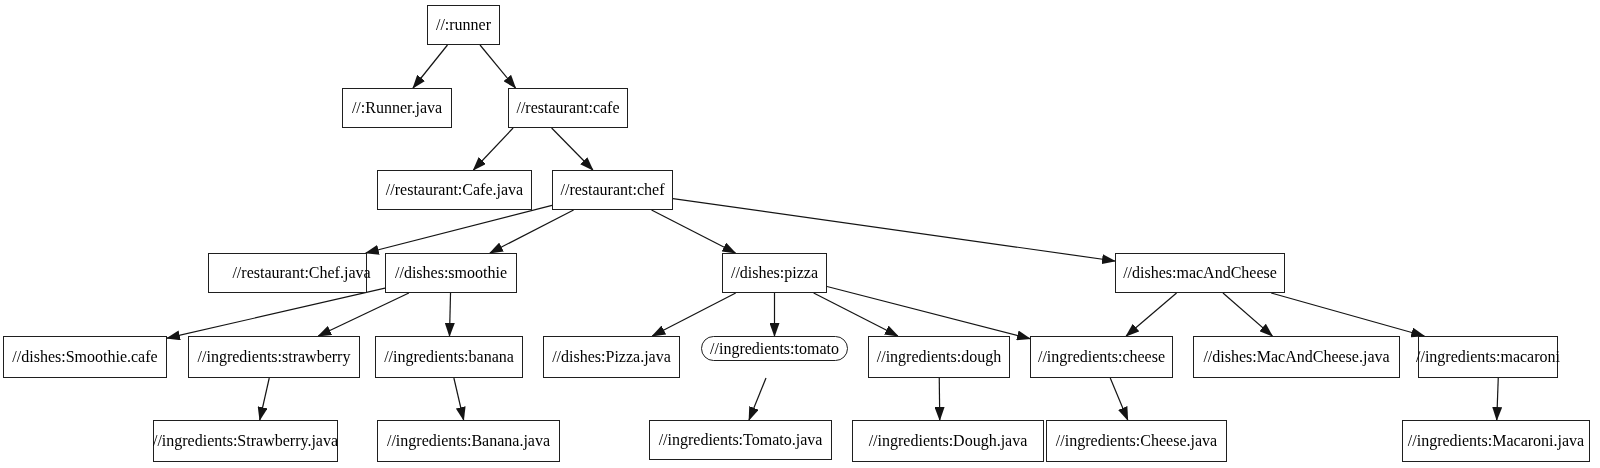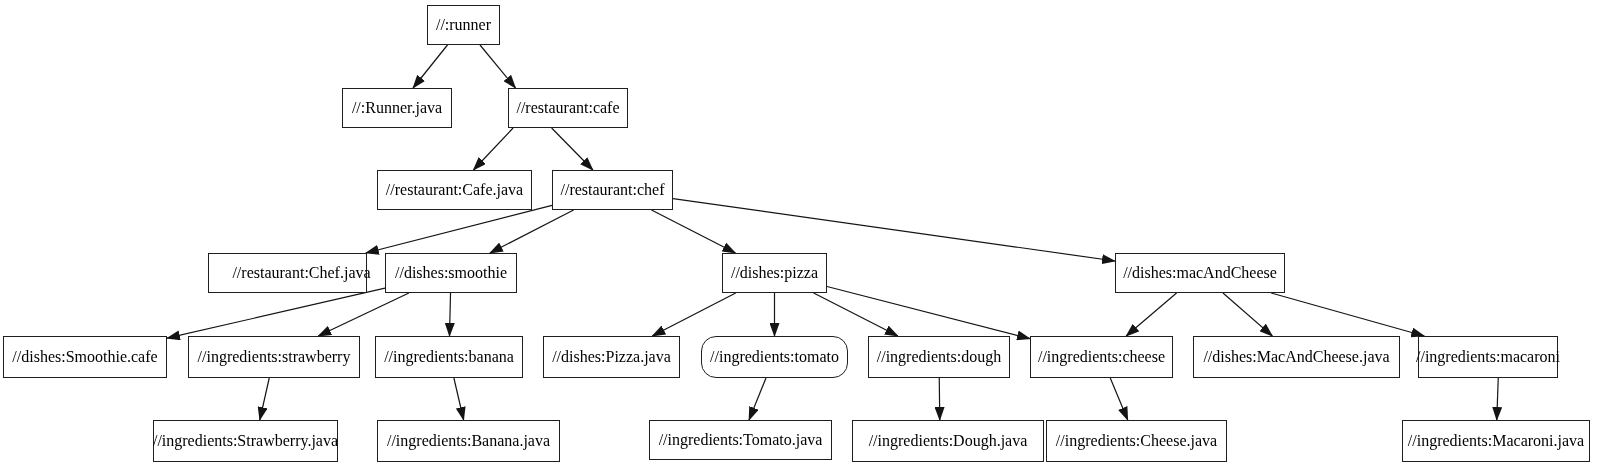--- a/index.html
+++ b/index.html
@@ -111,21 +111,21 @@
       </div>
       <div class="node" style="left: 188px; top: 336px; width: 172px; height: 42px;">
         <span>//ingredients:strawberry</span>
       </div>
       <div class="node" style="left: 375px; top: 336px; width: 148px; height: 42px;">
         <span>//ingredients:banana</span>
       </div>
       <div class="node" style="left: 543px; top: 336px; width: 137px; height: 42px;">
         <span>//dishes:Pizza.java</span>
       </div>
-      <div class="node" style="left: 701px; top: 336px; width: 147px; height: 42px; border-radius: 15px;">
+      <div class="node" style="left: 701px; top: 336px; width: 147px; height: 25px; border-radius: 15px;">
         <span>//ingredients:tomato</span>
       </div>
       <div class="node" style="left: 868px; top: 336px; width: 142px; height: 42px;">
         <span>//ingredients:dough</span>
       </div>
       <div class="node" style="left: 1030px; top: 336px; width: 143px; height: 42px;">
         <span>//ingredients:cheese</span>
       </div>
       <div class="node" style="left: 1193px; top: 336px; width: 207px; height: 42px;">
         <span>//dishes:MacAndCheese.java</span>

